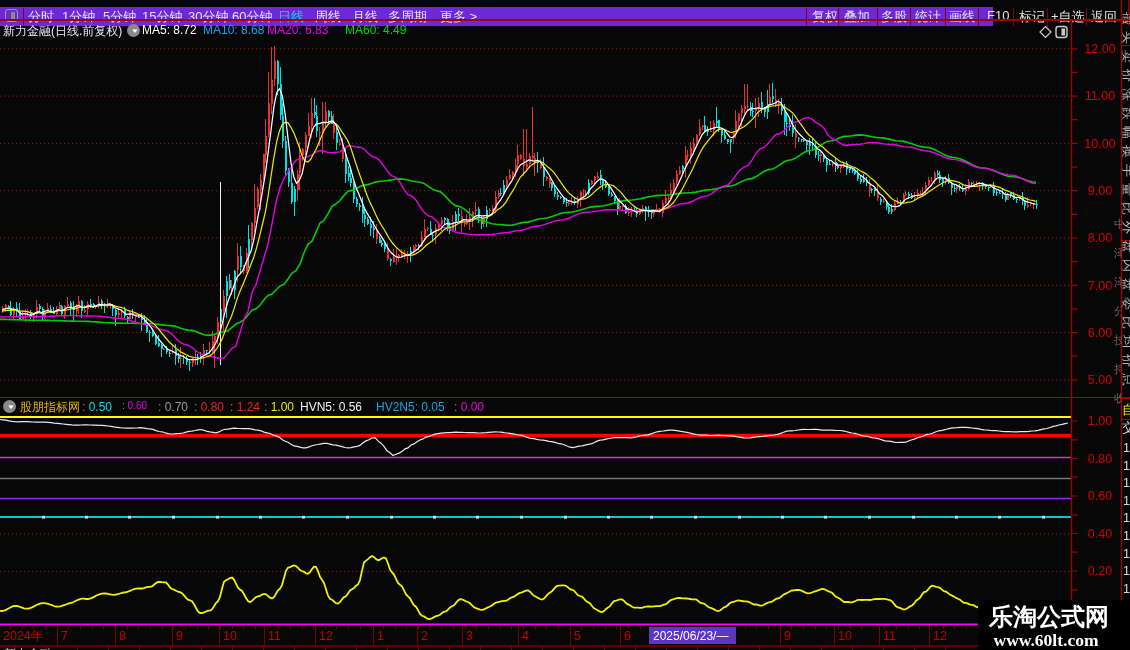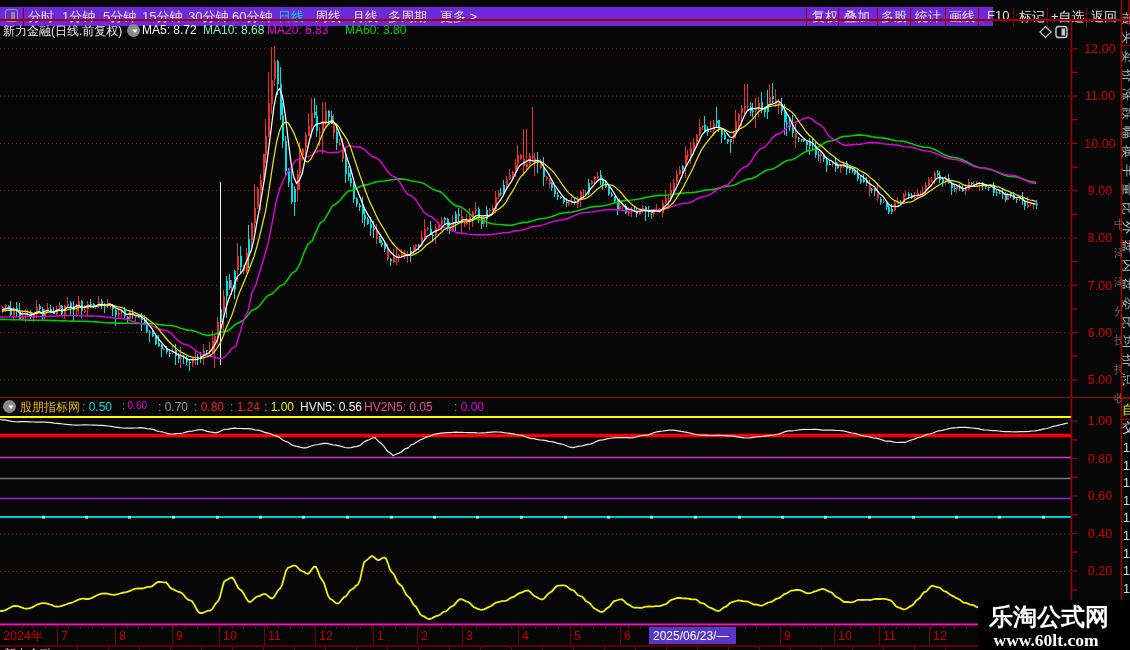--- a/index.html
+++ b/index.html
@@ -196,27 +196,27 @@
  <div class="t" style="left:1051px">+自选</div>
  <div class="sep" style="left:1086px"></div>
  <div class="t" style="left:1091px">返回</div>
  <div style="position:absolute;left:1128px;top:0;width:1.4px;height:19px;background:#a00000"></div>
 </div>
 <div class="red" style="left:0;top:19px;width:1130px;height:1.5px"></div>
 <div class="ttl" style="left:3px;top:23px;color:#e8e8e8">新力金融(日线.前复权)</div>
 <div style="position:absolute;left:127px;top:24px;width:13px;height:13px;border-radius:50%;background:#8a8a8a"></div>
 <div style="position:absolute;left:130.5px;top:25.5px;color:#fff;font-size:9px;transform:scaleY(0.7)">▼</div>
 <div class="ttl" style="left:142px;top:23px;color:#ffffff">MA5: 8.72</div>
-<div class="ttl" style="left:203px;top:23px;color:#86efac">MA10: 8.68</div>
+<div class="ttl" style="left:203px;top:23px;color:#0ea5e9">MA10: 8.68</div>
 <div class="ttl" style="left:267px;top:23px;color:#e800e8">MA20: 6.83</div>
-<div class="ttl" style="left:345px;top:23px;color:#00d800">MA60: 3.80</div>
+<div class="ttl" style="left:345px;top:23px;color:#00d800">MA60: 4.49</div>
 <div style="position:absolute;left:3px;top:400px;width:13px;height:13px;border-radius:50%;background:#8a8a8a"></div>
 <div style="position:absolute;left:6.5px;top:401.5px;color:#fff;font-size:9px;transform:scaleY(0.7)">▼</div>
 <div class="ttl" style="left:20px;top:399px;color:#eab308">股朋指标网</div>
 <div class="ttl" style="left:82px;top:400px;font-size:12px"><span style="color:#888">: </span><span style="color:#00e0e0">0.50</span></div>
 <div class="ttl" style="left:122px;top:400px;font-size:10px"><span style="color:#888">: </span><span style="color:#e800e8">0.60</span></div>
 <div class="ttl" style="left:158px;top:400px;font-size:12px"><span style="color:#888">: </span><span style="color:#9a9a9a">0.70</span></div>
 <div class="ttl" style="left:194px;top:400px;font-size:12px"><span style="color:#888">: </span><span style="color:#ee2222">0.80</span></div>
 <div class="ttl" style="left:230px;top:400px;font-size:12px"><span style="color:#888">: </span><span style="color:#ee2222">1.24</span></div>
 <div class="ttl" style="left:264px;top:400px;font-size:12px"><span style="color:#888">: </span><span style="color:#e8e800">1.00</span></div>
 <div class="ttl" style="left:300px;top:400px;font-size:12px;color:#f0f0f0">HVN5: 0.56</div>
-<div class="ttl" style="left:364px;top:400px;font-size:12px;color:#ec4899">HV2N5: 0.05</div>
+<div class="ttl" style="left:376px;top:400px;font-size:12px;color:#0ea5e9">HV2N5: 0.05</div>
 <div class="ttl" style="left:454px;top:400px;font-size:12px"><span style="color:#888">: </span><span style="color:#e800e8">0.00</span></div>
 </div>
 </body></html>

